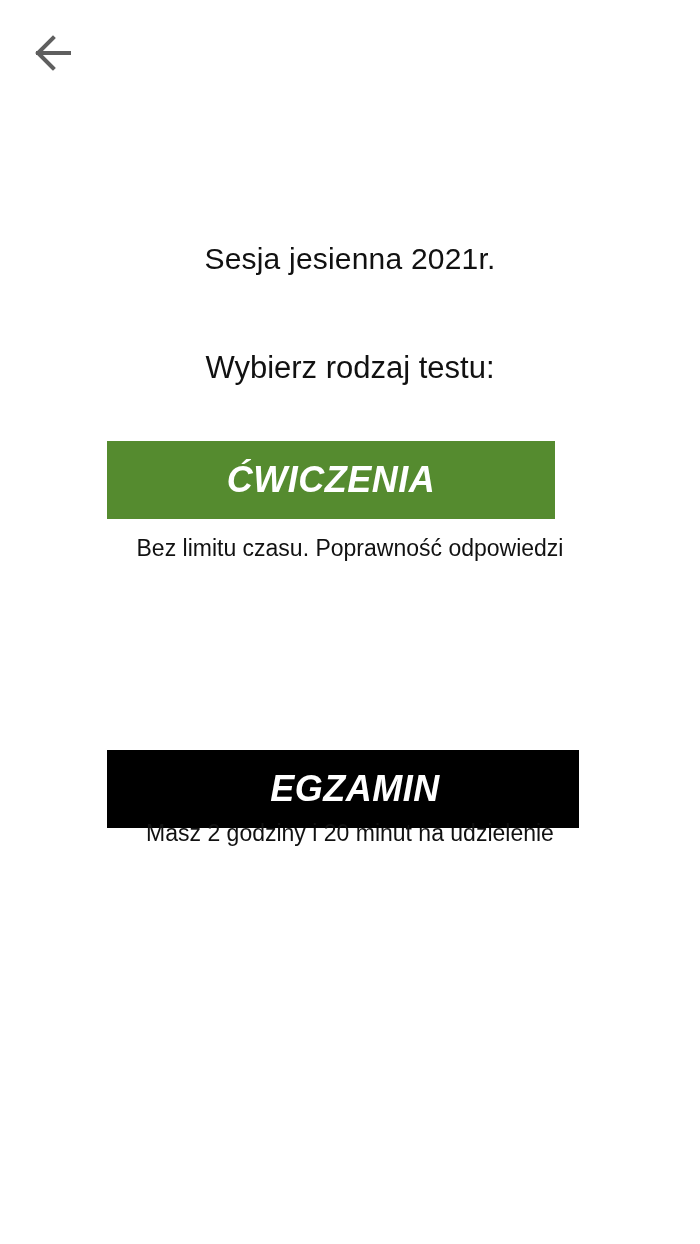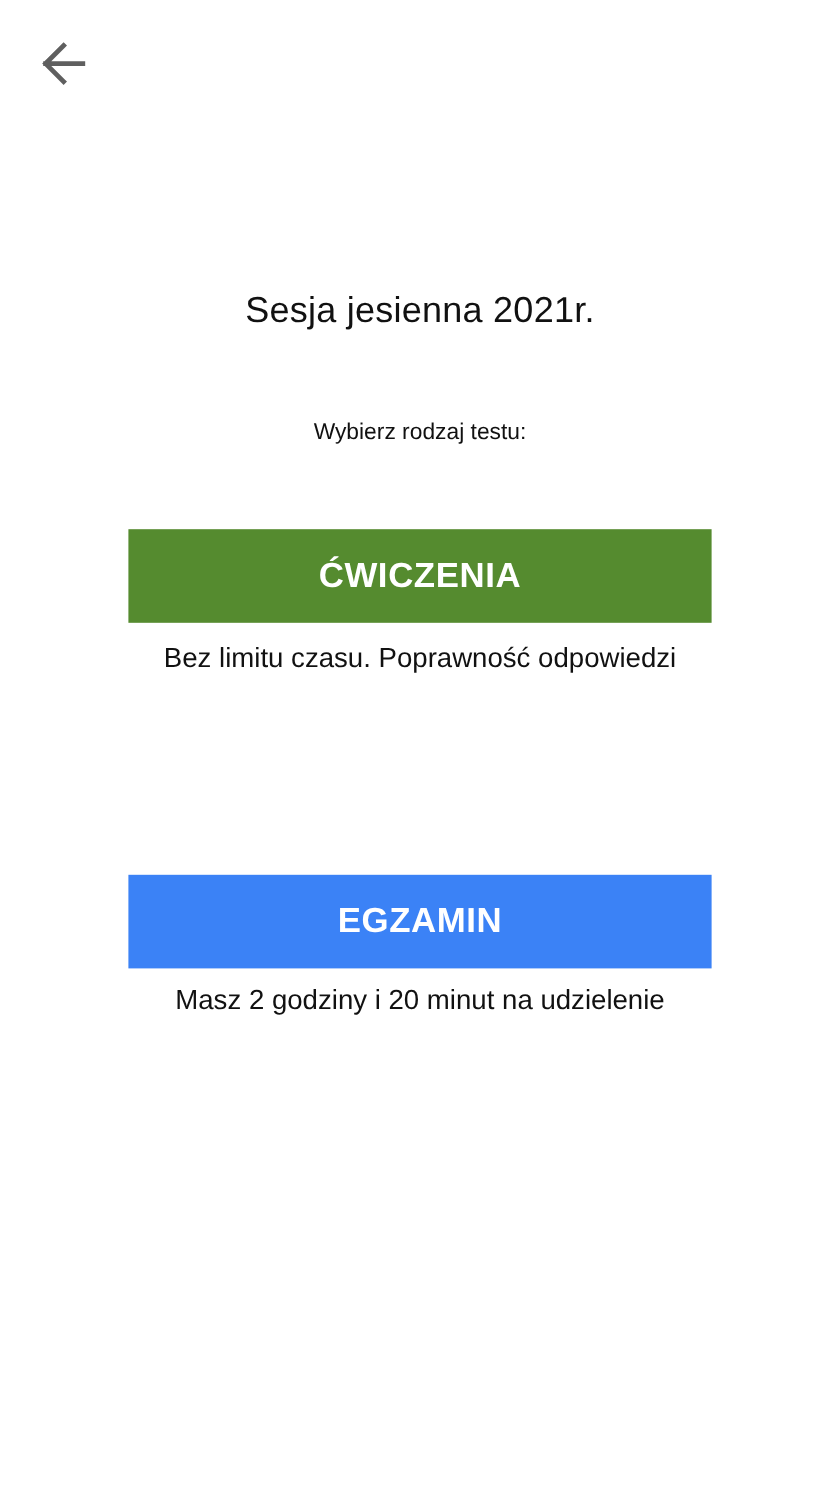--- a/index.html
+++ b/index.html
@@ -3,25 +3,25 @@
 <meta charset="utf-8">
 <style>
   html, body { margin: 0; padding: 0; }
   body {
     width: 700px; height: 1244px; background: #ffffff; position: relative;
     font-family: "Liberation Sans", "DejaVu Sans", sans-serif; color: #111111;
     overflow: hidden;
   }
   .back-btn { position: absolute; left: 30px; top: 30px; width: 46px; height: 46px; cursor: pointer; display: flex; align-items: center; justify-content: center; }
   .title { position: absolute; top: 242px; left: 0; width: 700px; text-align: center; font-size: 30px; font-weight: normal; letter-spacing: 0.2px; }
-  .subtitle { position: absolute; top: 350px; left: 0; width: 700px; text-align: center; font-size: 19px; }
+  .subtitle { position: absolute; top: 350px; left: 0; width: 700px; text-align: center; font-size: 31px; }
   .option-btn {
-    position: absolute; left: 107px; width: 486px; height: 78px;
+    position: absolute; left: 107px; width: 448px; height: 78px;
     display: flex; align-items: center; justify-content: center;
-    color: #ffffff; font-weight: bold; font-size: 29px; letter-spacing: 0.5px; cursor: pointer;
+    color: #ffffff; font-weight: bold; font-size: 36px; letter-spacing: 0.5px; cursor: pointer; font-style: italic;
   }
   .desc { position: absolute; left: 40px; width: 620px; text-align: center; font-size: 23px; line-height: 32px; }
   .desc div { white-space: nowrap; }
 </style>
 </head>
 <body>
 
 <div class="back-btn">
   <svg width="40" height="40" viewBox="0 0 40 40">
     <path d="M20 5 L5 20 L20 35 M5 20 L36 20" stroke="#5f5f5f" stroke-width="4" fill="none" stroke-linecap="square"></path>
@@ -29,16 +29,16 @@
 </div>
 
 <div class="title">Sesja jesienna 2021r.</div>
 <div class="subtitle">Wybierz rodzaj testu:</div>
 
 <div class="option-btn" style="top:441px;background:#558b2f;">ĆWICZENIA</div>
 <div class="desc" style="top:532px;">
   <div>Bez limitu czasu. Poprawność odpowiedzi</div>
 </div>
 
-<div class="option-btn" style="top:729px;background:#3b82f6;">EGZAMIN</div>
+<div class="option-btn" style="top:750px;background:#000000;padding-left:24px;">EGZAMIN</div>
 <div class="desc" style="top:817px;">
   <div>Masz 2 godziny i 20 minut na udzielenie</div>
 </div>
 
 </body></html>

